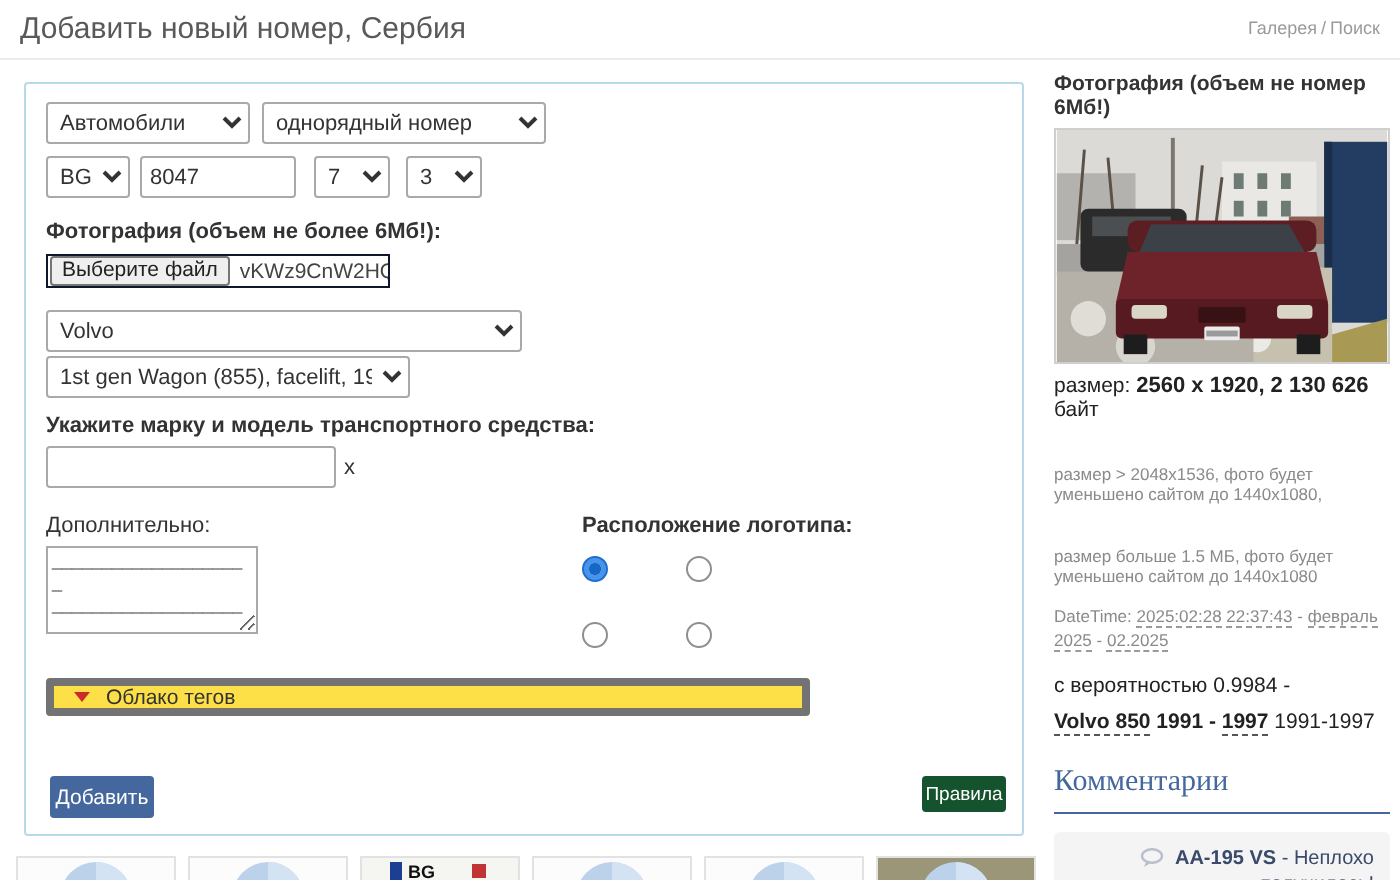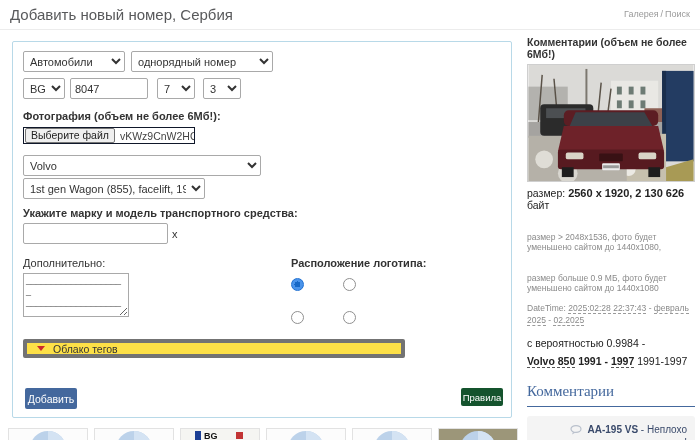--- a/index.html
+++ b/index.html
@@ -150,21 +150,21 @@
     <div class="tagbar">
       <span class="tri"></span>
       <span class="tagbar-label">Облако тегов</span>
     </div>
 
     <button class="btn-submit">Добавить</button>
     <button class="btn-rules">Правила</button>
   </div>
 
   <div class="sidebar">
-    <div class="sb-photo-lbl">Комментарии (объем не более 6Мб!)</div>
+    <div class="sb-photo-lbl">Фотография (объем не номер 6Мб!)</div>
 
     <svg class="sb-photo" viewBox="0 0 168 118" xmlns="http://www.w3.org/2000/svg">
       <rect x="0" y="0" width="168" height="118" fill="#dbdad7"></rect>
       <rect x="0" y="22" width="40" height="34" fill="#b3b2ae"></rect>
       <rect x="84" y="16" width="48" height="44" fill="#e9e8e4"></rect>
       <rect x="90" y="22" width="5" height="8" fill="#6d7b74"></rect>
         <rect x="102" y="22" width="5" height="8" fill="#6d7b74"></rect>
         <rect x="114" y="22" width="5" height="8" fill="#6d7b74"></rect>
       <rect x="90" y="36" width="5" height="8" fill="#6d7b74"></rect>
         <rect x="102" y="36" width="5" height="8" fill="#6d7b74"></rect>
@@ -198,21 +198,21 @@
       <polygon points="140,104 168,96 168,118 140,118" fill="#a89a55"></polygon>
     </svg>
 
     <div class="sb-meta1">
       <span>размер:</span>
       <b>2560 x 1920,</b>
       <b>2 130 626</b>
       <span>байт</span>
     </div>
     <div class="sb-note">размер &gt; 2048x1536, фото будет уменьшено сайтом до 1440x1080,</div>
-    <div class="sb-note">размер больше 0.9 МБ, фото будет уменьшено сайтом до 1440x1080</div>
+    <div class="sb-note">размер больше 1.5 МБ, фото будет уменьшено сайтом до 1440x1080</div>
 
     <div class="sb-dt">
       <span>DateTime:</span>
       <span class="dashlink">2025:02:28 22:37:43</span><span> - </span><span class="dashlink">февраль 2025</span><span> - </span><span class="dashlink">02.2025</span>
     </div>
 
     <div class="sb-prob">с вероятностью 0.9984 -</div>
     <div class="sb-model">
       <span class="mlink">Volvo 850</span>
       <b>1991</b><b> - </b><span class="mlink">1997</span>

